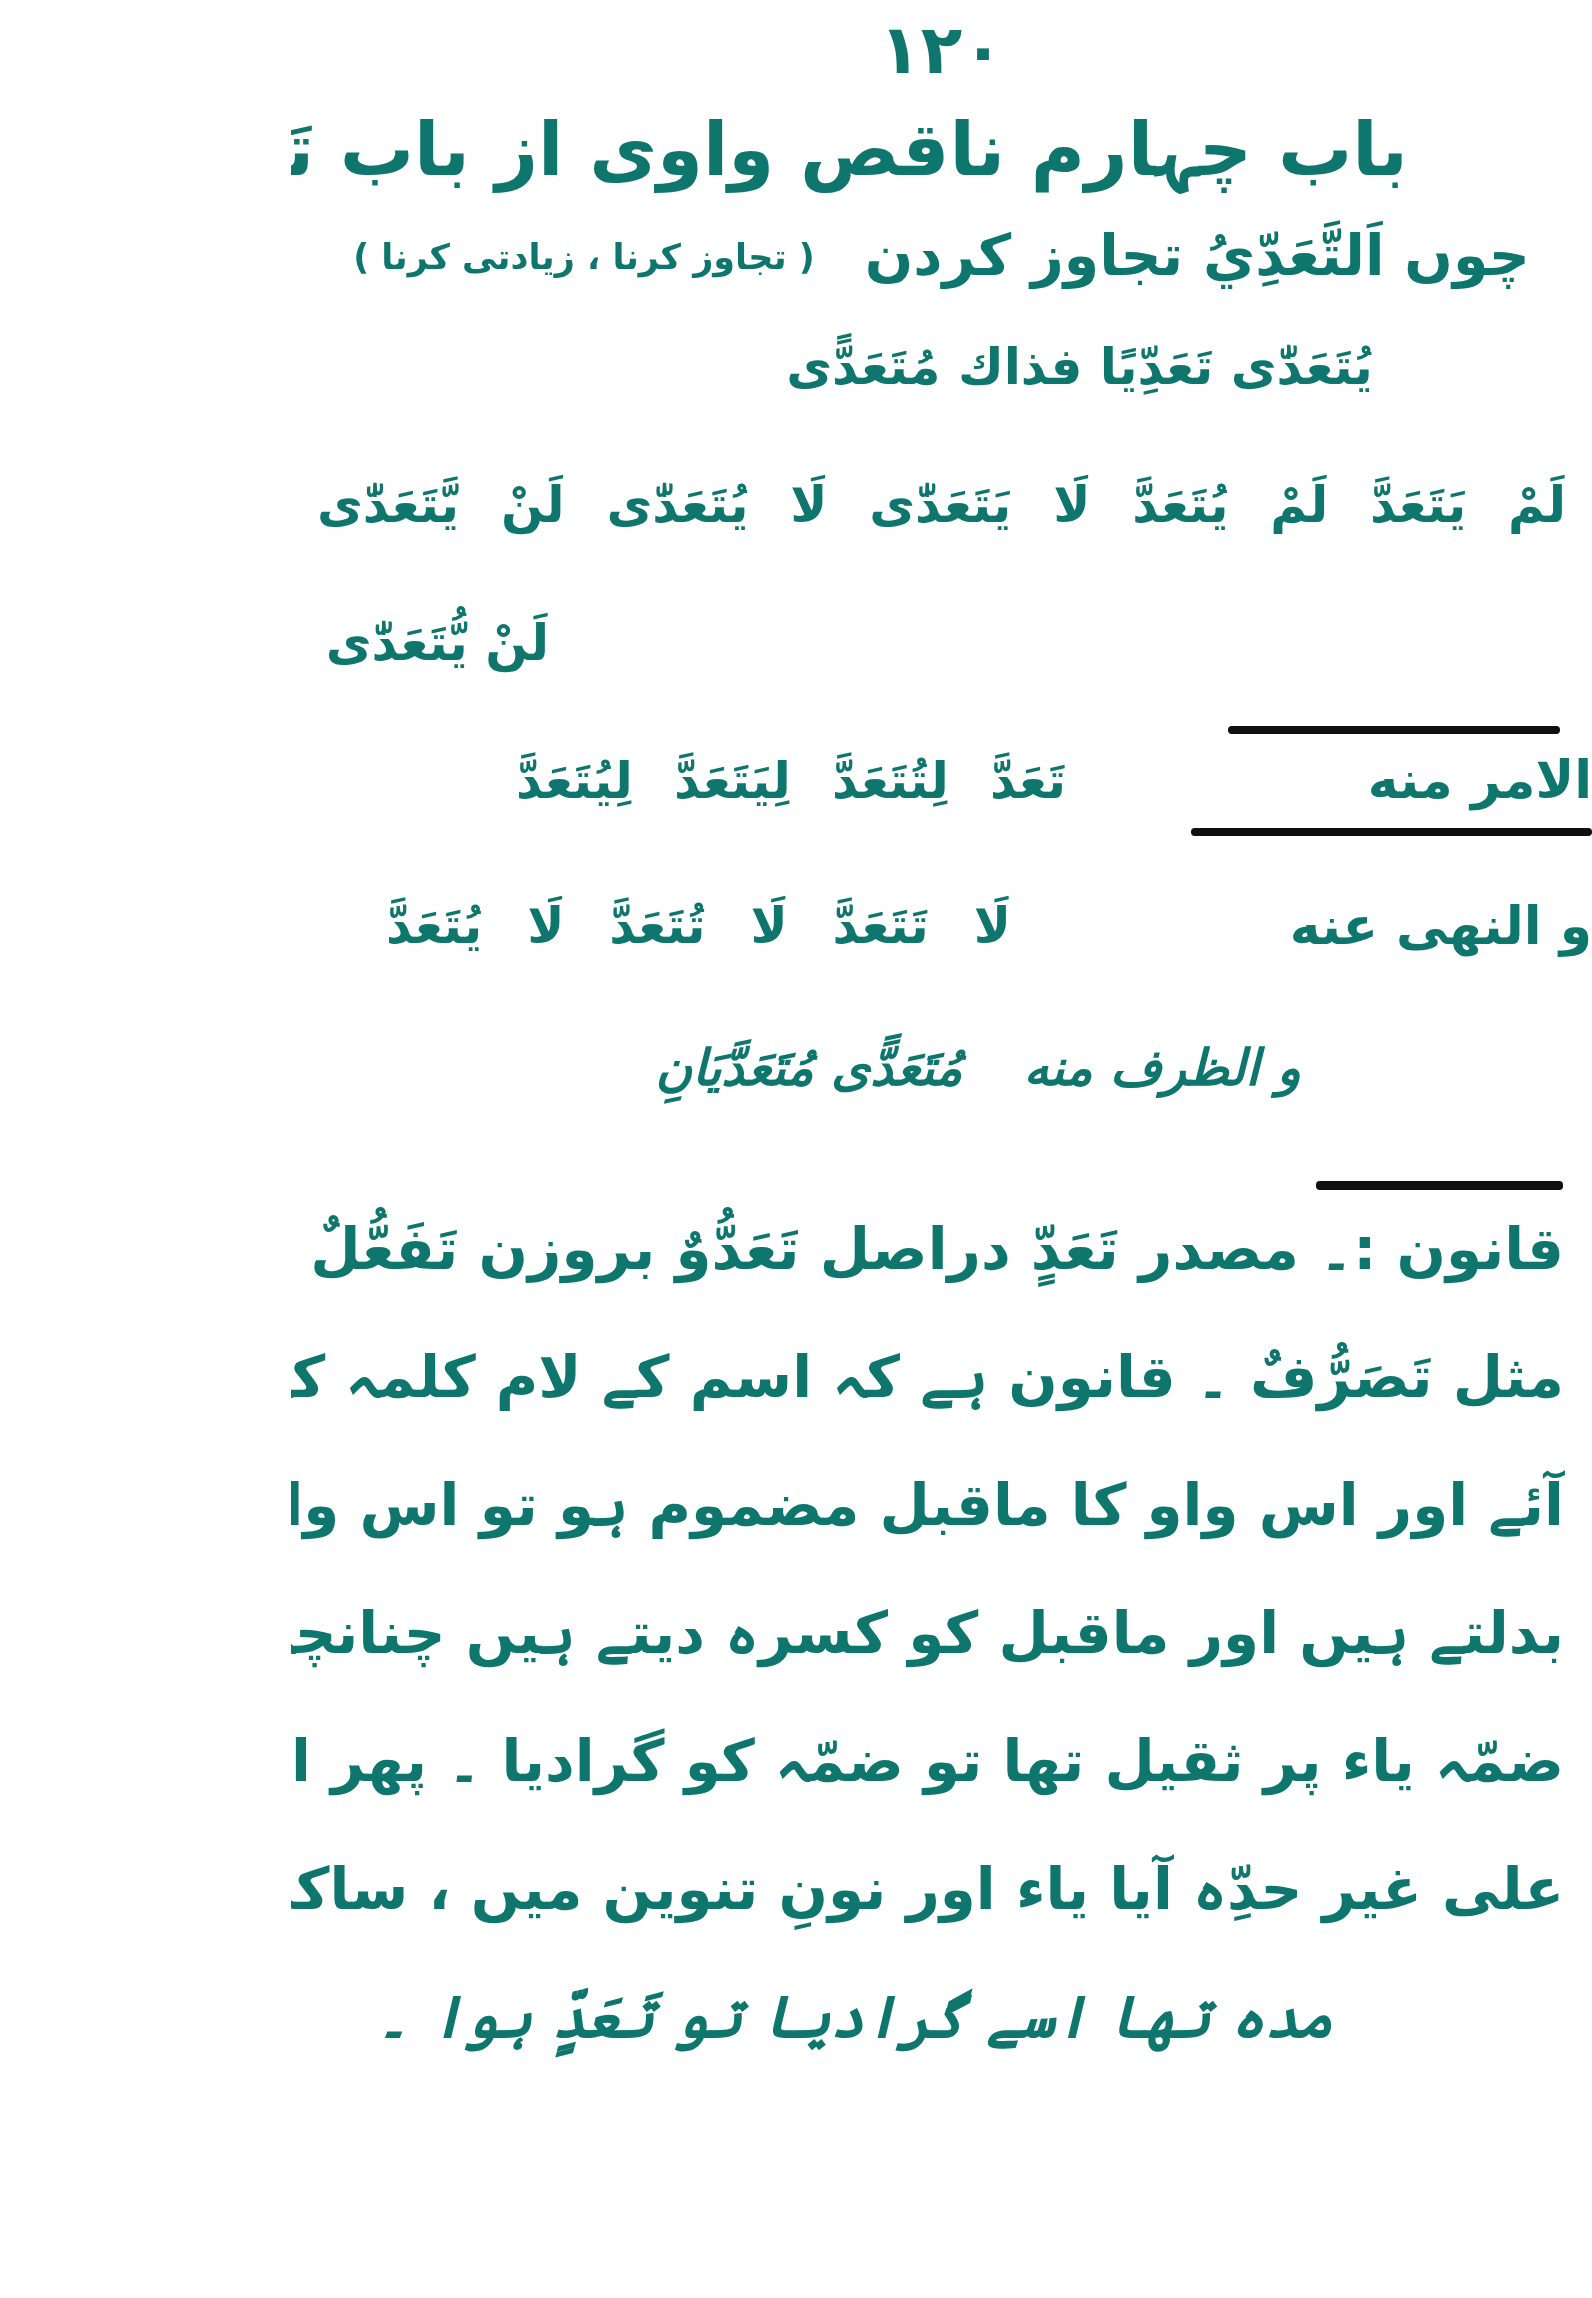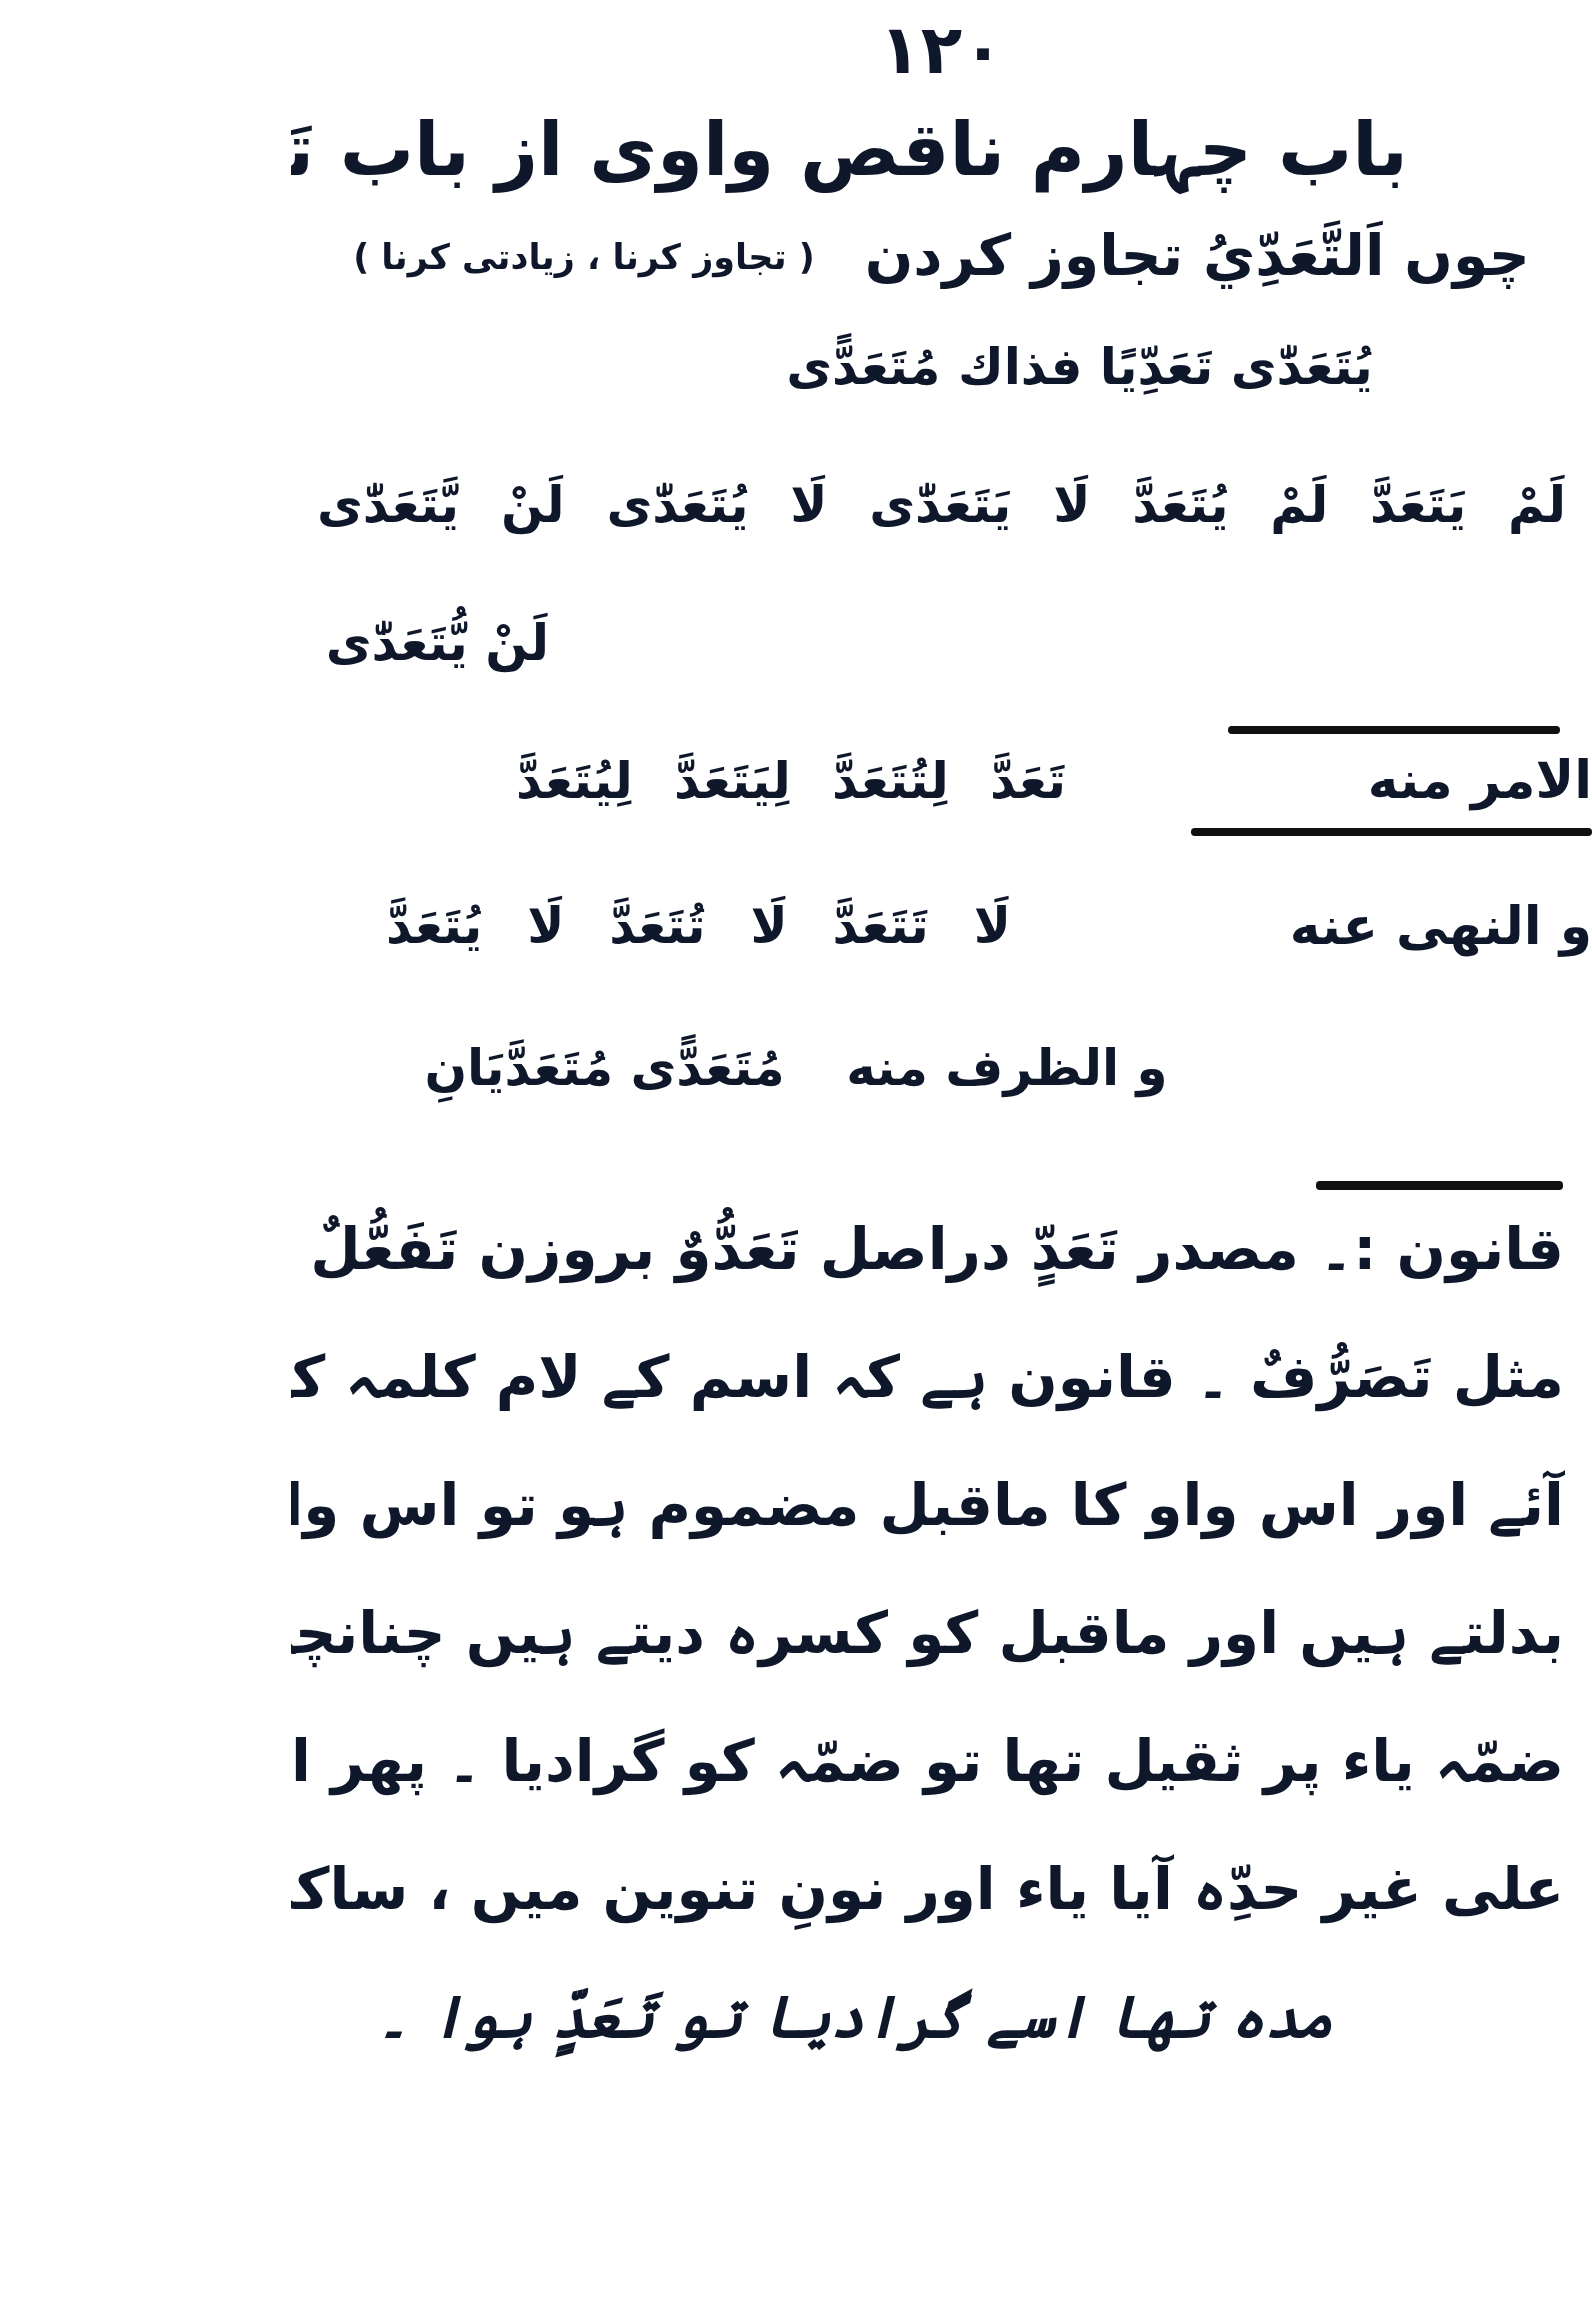--- a/index.html
+++ b/index.html
@@ -1,21 +1,21 @@
 <!DOCTYPE html>
 <html lang="ur" dir="rtl" style="font-size:14.8px"><head>
 <meta charset="utf-8">
 <title>Scanned grammar book page</title>
 <style>
   html,body{margin:0;padding:0;background:#ffffff;}
   .page{
     position:relative;
     width:1301px;height:2298px;
     background:#ffffff;
-    color:#0f172a;
+    color:#0f766e;
     direction:rtl;
     font-family:"DejaVu Sans", sans-serif;
     font-weight:bold;
     overflow:hidden;
   }
   .page-number{
     text-align:center;
     font-size:68px;
     line-height:1.25;
     padding-top:7.4px;
@@ -84,24 +84,25 @@
     line-height:138px;
     white-space:nowrap;
     margin-left:40px;
   }
   .amr-forms{padding:0 120px 0 185px;}
   .nahi-forms{padding:0 175px 0 55px;}
   .nahi-row{margin-top:7.4px;}
   .zarf-line{
     font-size:50px;
     line-height:138px;
-    text-align:center;
+    text-align:right;
     padding-right:291px;
     margin-top:3.7px;
     white-space:nowrap;
+    font-style:italic;
   }
   .zarf-label{margin-left:44px;}
   .qanun{
     position:relative;
     margin-top:48px;
     font-size:58px;
     padding:0 28px;
   }
   .qanun-overline{
     position:absolute;

